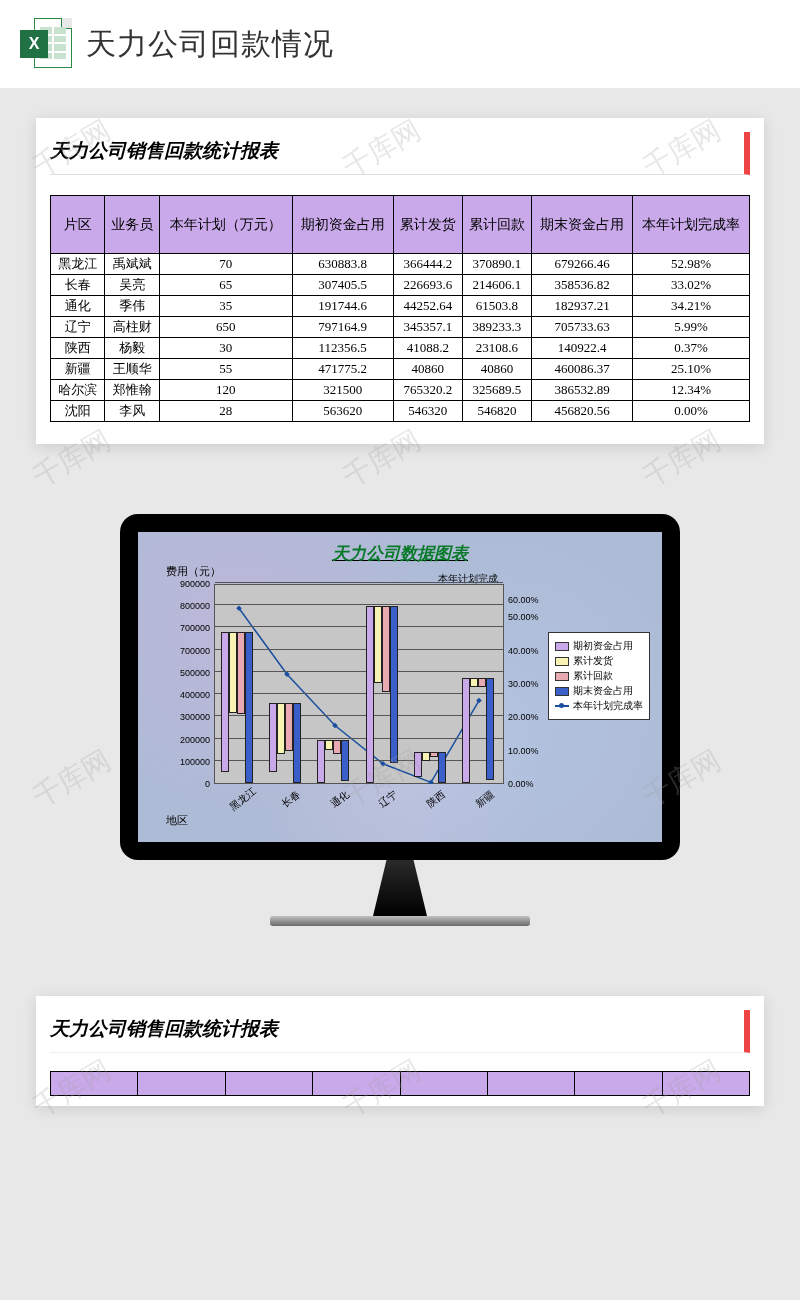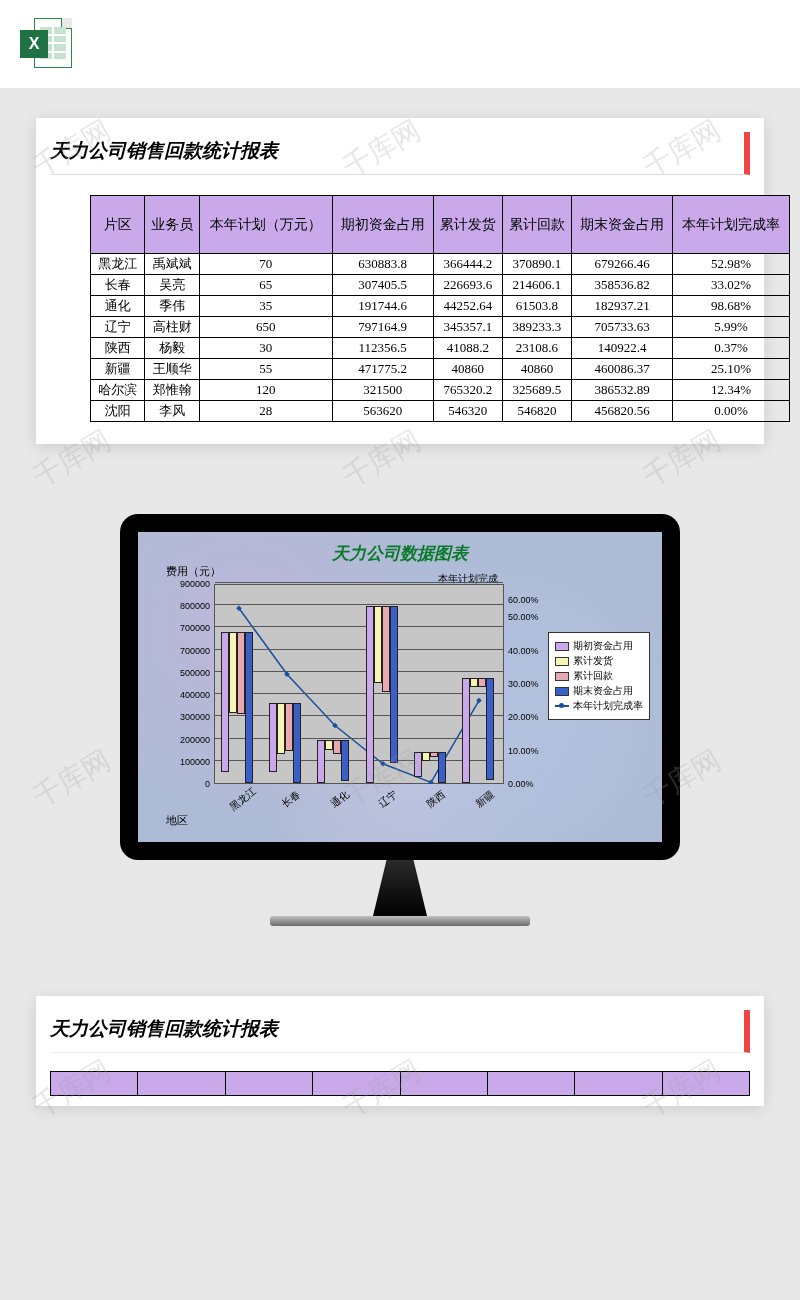--- a/index.html
+++ b/index.html
@@ -95,21 +95,20 @@
     font-style: italic;
     padding: 6px 0 10px;
     border-bottom: 1px solid #ddd;
     border-right: 6px solid #ef4444;
   }
   table.data {
     width: 100%;
     border-collapse: collapse;
     margin-top: 20px;
     font-family: "SimSun", serif;
-    margin-left: 40px;
   }
   table.data th {
     background: #c9a9e9;
     border: 1px solid #000;
     padding: 6px 2px;
     font-size: 14px;
     font-weight: normal;
     text-align: center;
     height: 58px;
   }
@@ -121,20 +120,21 @@
     height: 20px;
     white-space: nowrap;
   }
 
   
   .monitor-wrap {
     margin-top: 70px;
     display: flex;
     justify-content: center;
     position: relative;
+    text-decoration: underline;
   }
   .monitor {
     width: 560px;
     background: #000;
     border-radius: 18px;
     padding: 18px;
     position: relative;
   }
   .screen {
     background: #aebbd6;
@@ -291,20 +291,21 @@
           <span></span>
           <span></span>
           <span></span>
           <span></span>
           <span></span>
         </div>
       </div>
     <div class="badge">X</div>
   </div>
   <div class="header-text">
+    <div class="title">天力公司回款情况</div>
   </div>
 </div>
 
 <div class="sheet-card">
   <div class="sheet-title">天力公司销售回款统计报表</div>
   <table class="data">
     <thead>
         <tr id="thead-row">
           <th>片区</th>
           <th>业务员</th>
@@ -338,21 +339,21 @@
           <td>33.02%</td>
         </tr>
         <tr>
           <td>通化</td>
           <td>季伟</td>
           <td>35</td>
           <td>191744.6</td>
           <td>44252.64</td>
           <td>61503.8</td>
           <td>182937.21</td>
-          <td>98.68%</td>
+          <td>34.21%</td>
         </tr>
         <tr>
           <td>辽宁</td>
           <td>高柱财</td>
           <td>650</td>
           <td>797164.9</td>
           <td>345357.1</td>
           <td>389233.3</td>
           <td>705733.63</td>
           <td>5.99%</td>

